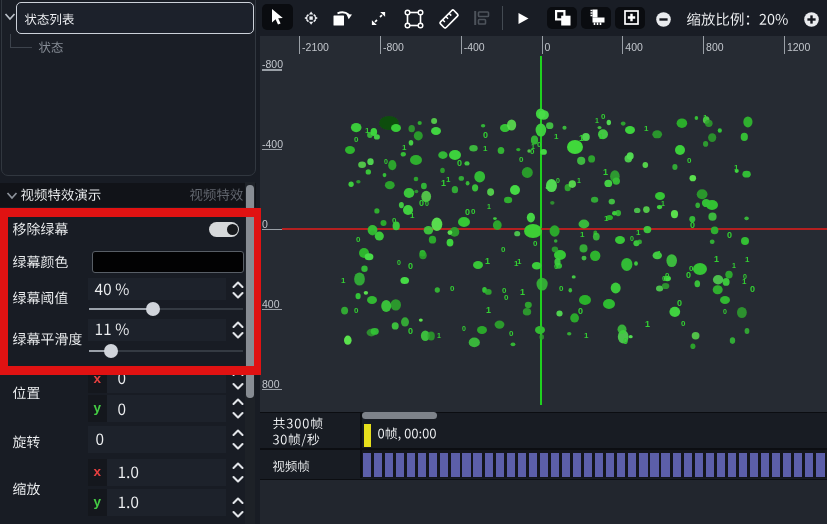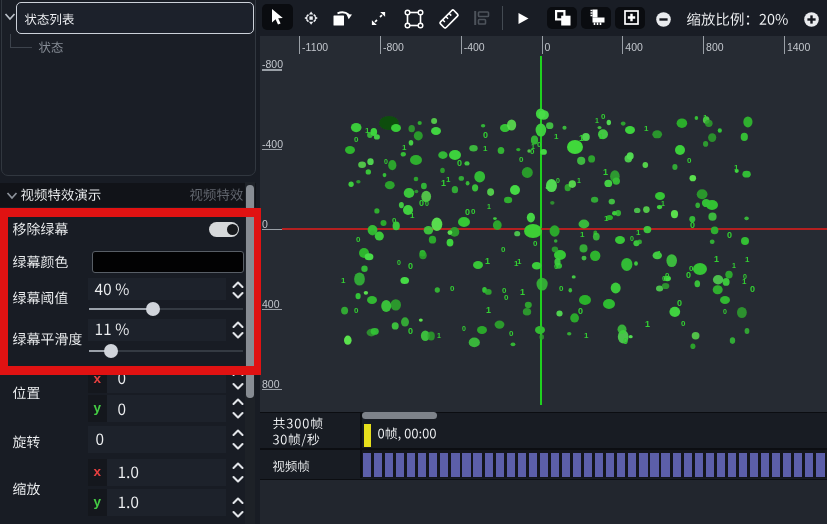--- a/index.html
+++ b/index.html
@@ -370,33 +370,33 @@
     </svg>
   <svg class="abs" style="left:544px;top:11.5px" width="15" height="15">
     <circle cx="7.5" cy="7.5" r="7.3" fill="#e9ebee"></circle>
     <rect x="3.4" y="6.3" width="8.2" height="2.4" fill="#15181f"></rect>
     <rect x="6.3" y="3.4" width="2.4" height="8.2" fill="#15181f"></rect>
   </svg>
 </div>
 
 <div class="canvas">
   <div class="vtick" style="left:39.1px"></div>
-    <div class="rlab" style="left:42.1px;top:5.5px">-1100</div>
+    <div class="rlab" style="left:42.1px;top:5.5px">-2100</div>
     <div class="vtick" style="left:119.9px"></div>
     <div class="rlab" style="left:122.9px;top:5.5px">-800</div>
     <div class="vtick" style="left:200.7px"></div>
     <div class="rlab" style="left:203.7px;top:5.5px">-400</div>
     <div class="vtick" style="left:281.5px"></div>
     <div class="rlab" style="left:284.5px;top:5.5px">0</div>
     <div class="vtick" style="left:362.3px"></div>
     <div class="rlab" style="left:365.3px;top:5.5px">400</div>
     <div class="vtick" style="left:443.1px"></div>
     <div class="rlab" style="left:446.1px;top:5.5px">800</div>
     <div class="vtick" style="left:523.9px"></div>
-    <div class="rlab" style="left:526.9px;top:5.5px">1400</div>
+    <div class="rlab" style="left:526.9px;top:5.5px">1200</div>
   <div class="hlab" style="top:22.4px">-800</div>
     <div class="hline" style="top:33.9px"></div>
     <div class="hlab" style="top:102.3px">-400</div>
     <div class="hline" style="top:113.8px"></div>
     <div class="hlab" style="top:182.2px">0</div>
     <div class="hline" style="top:193.7px"></div>
     <div class="hlab" style="top:262.1px">400</div>
     <div class="hline" style="top:273.6px"></div>
     <div class="hlab" style="top:342.0px">800</div>
     <div class="hline" style="top:353.5px"></div>

